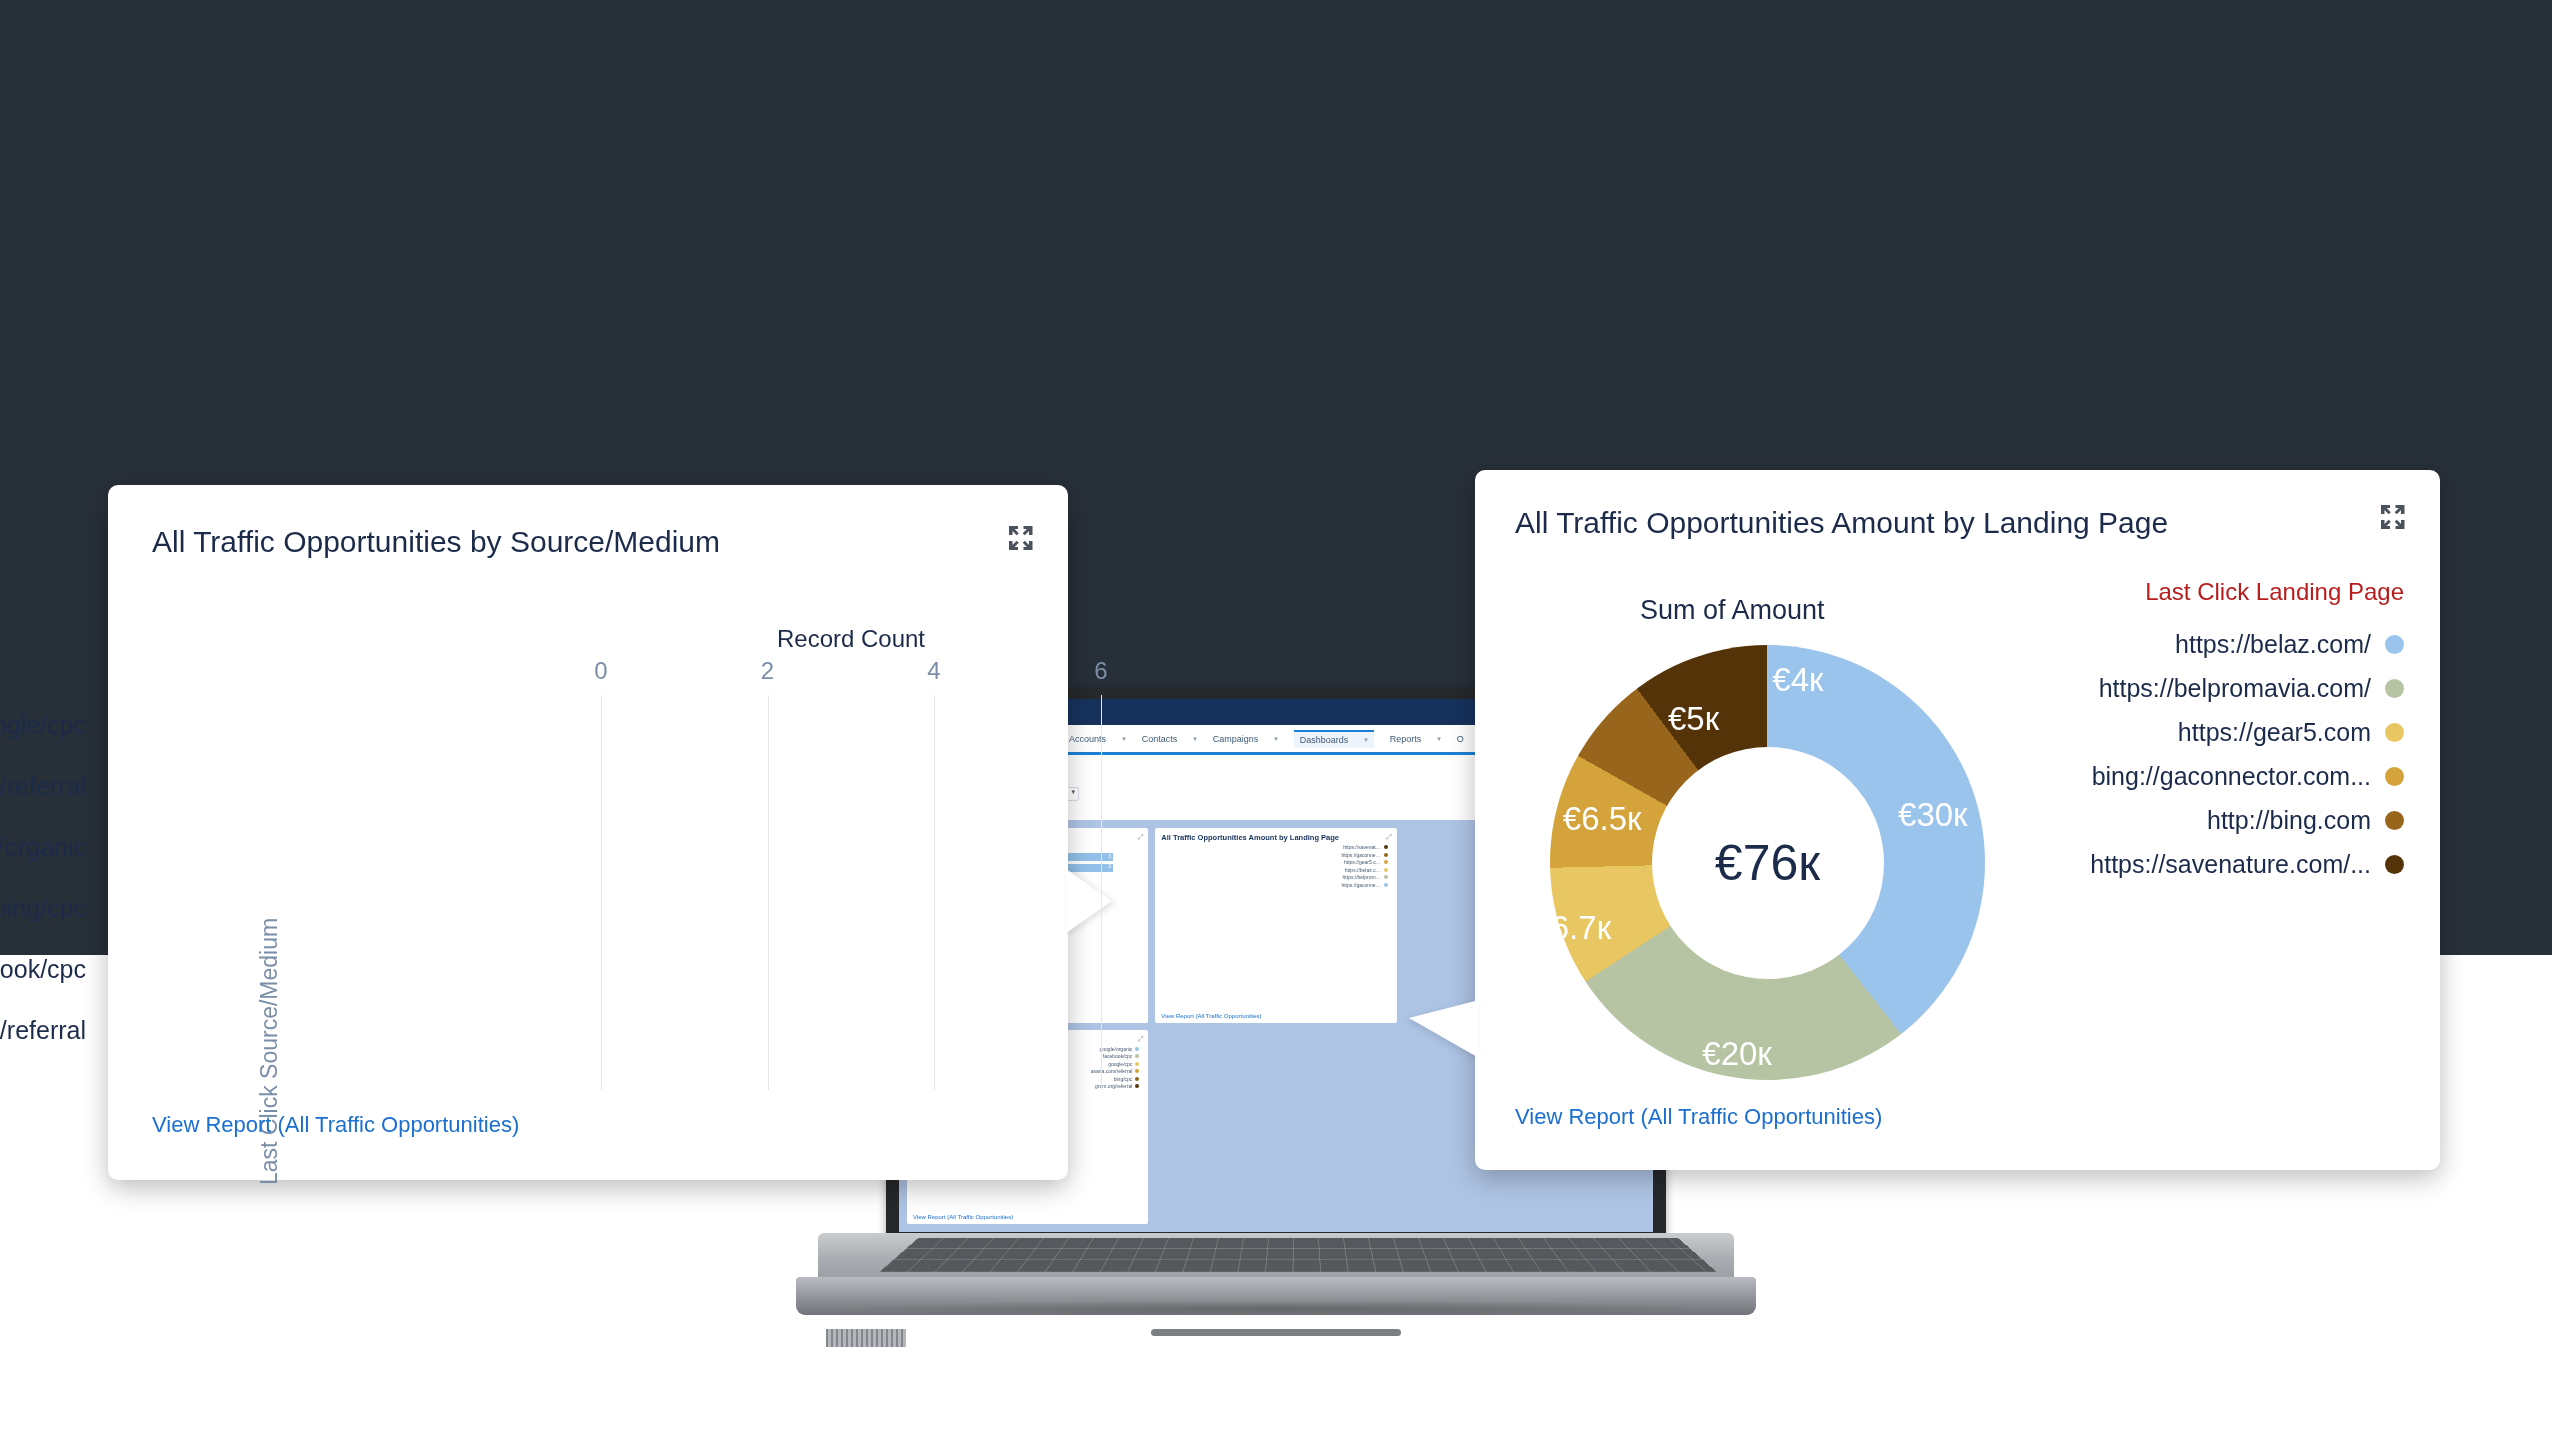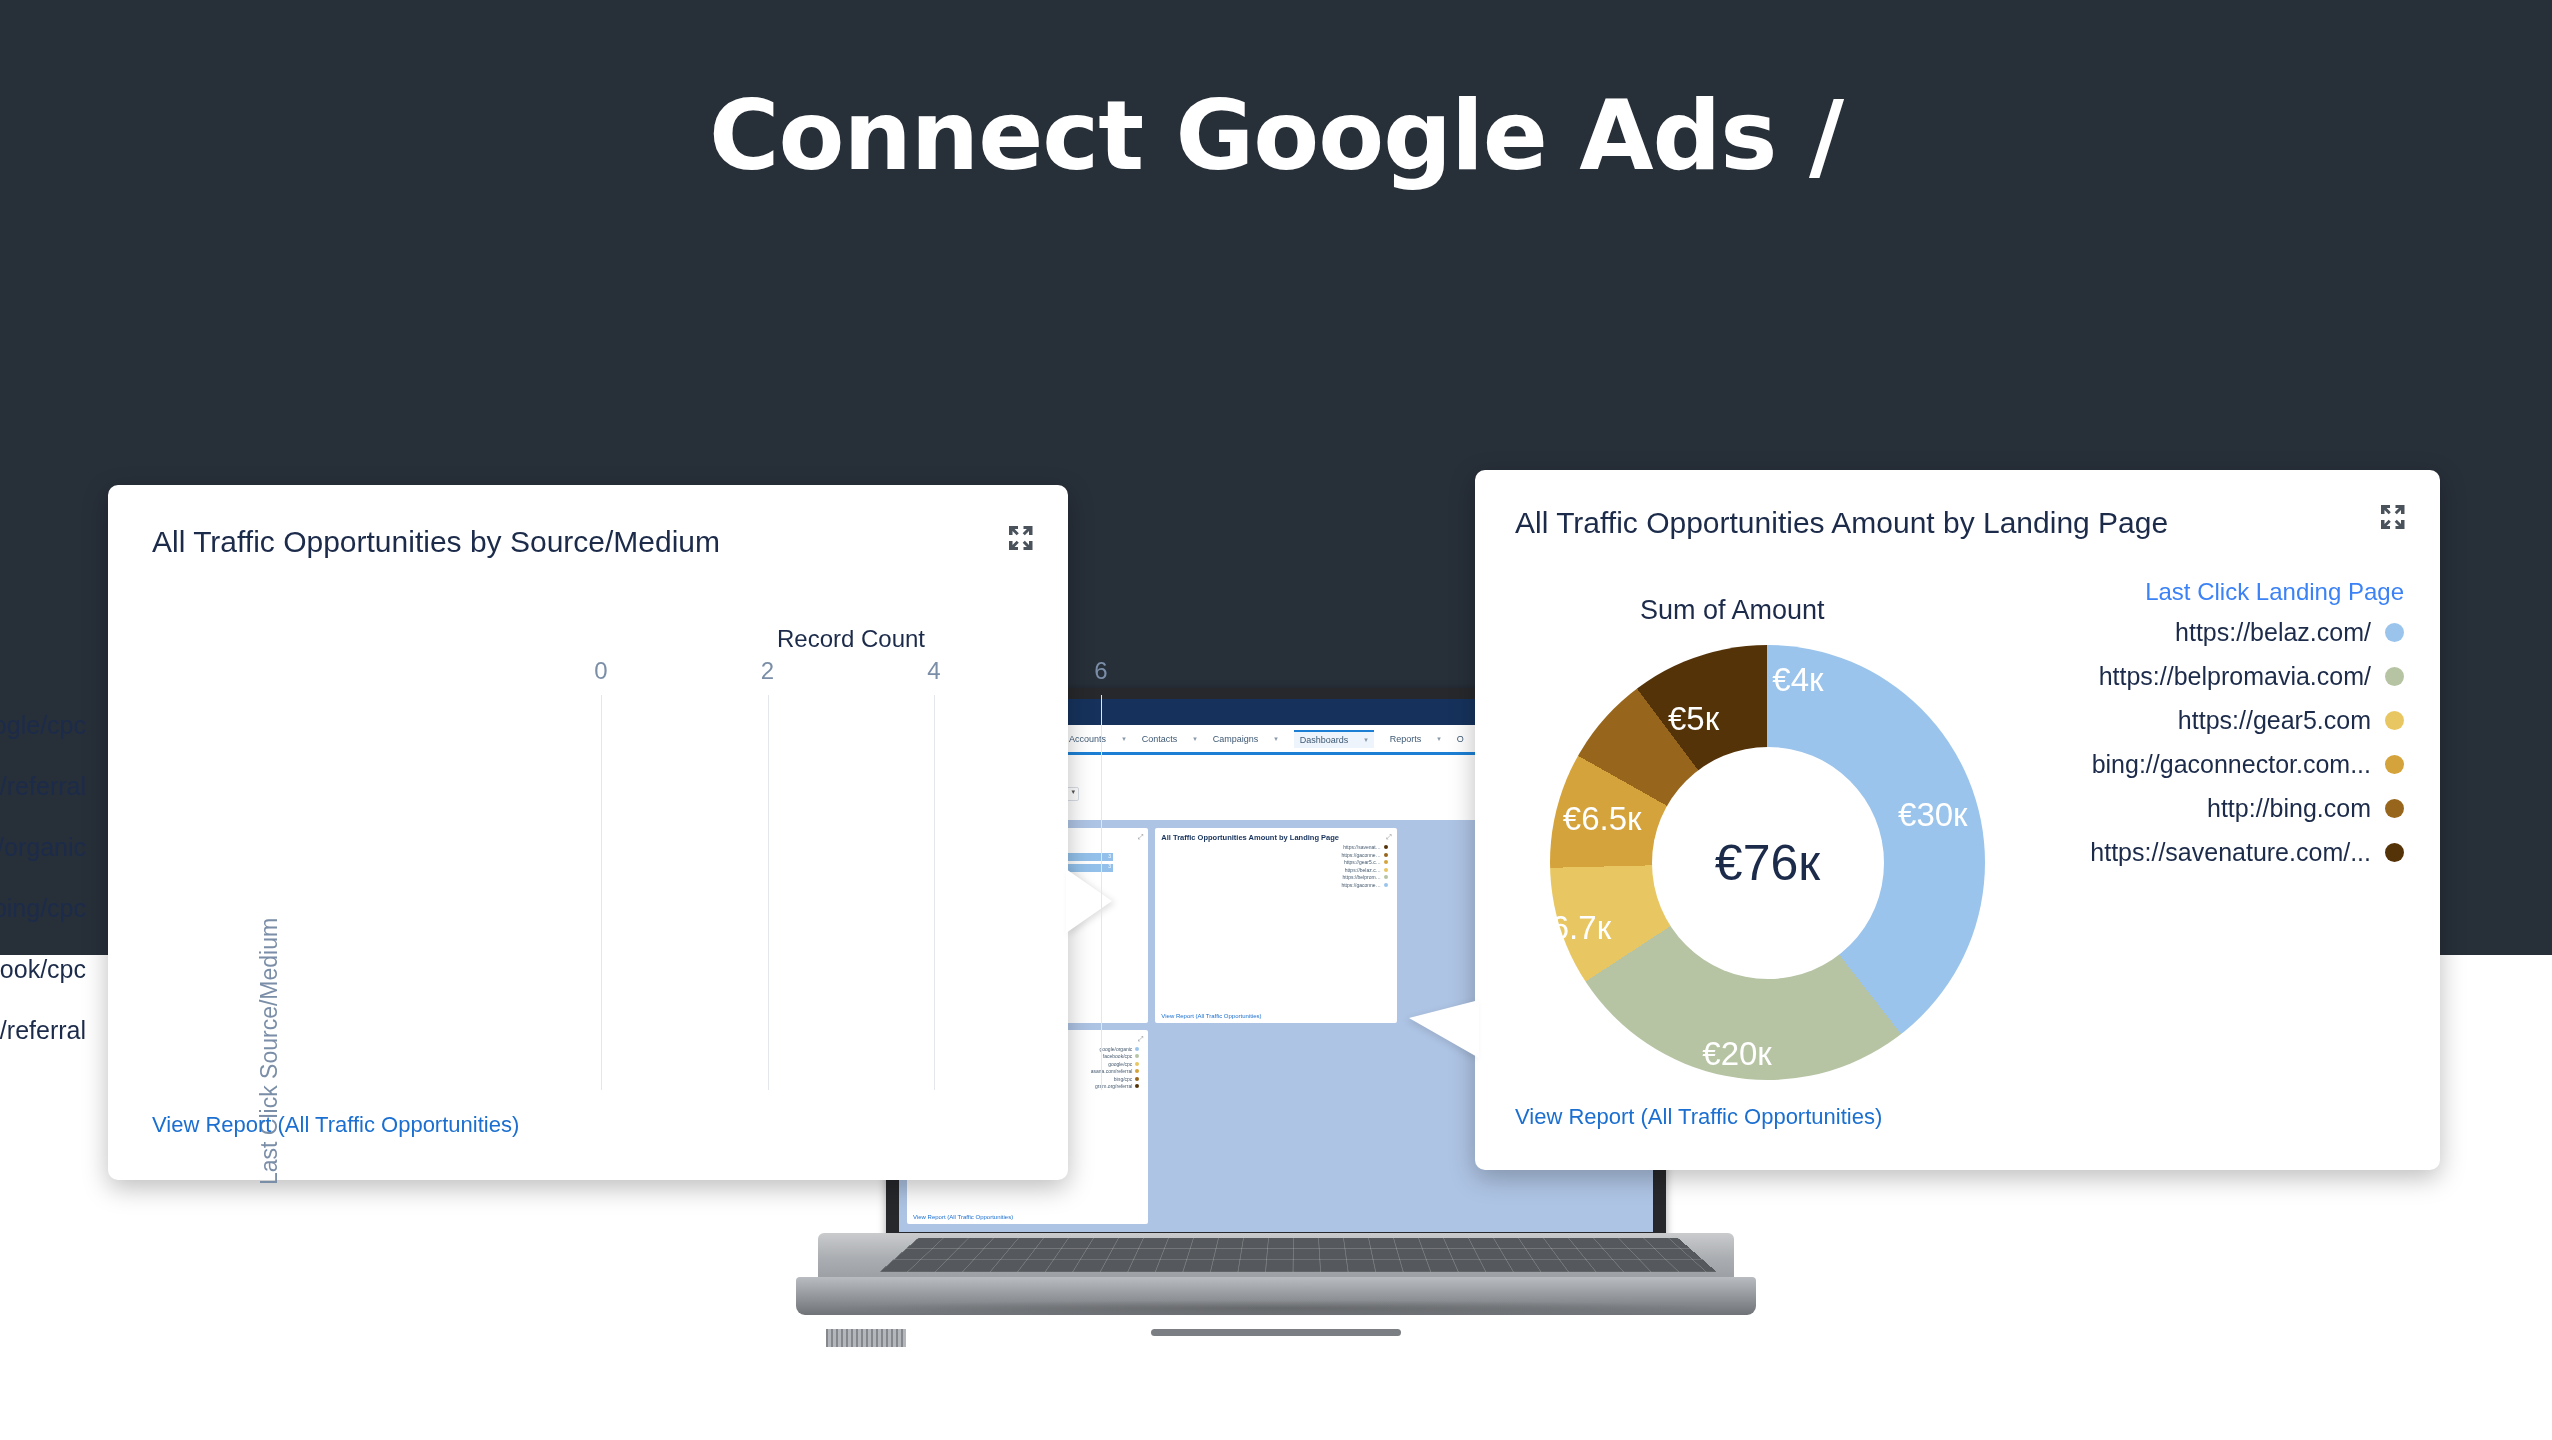--- a/index.html
+++ b/index.html
@@ -209,37 +209,36 @@
   }
   .donut-total{ font-size:50px; color:#1c2b4a; }
   .slice-lbl{
     position:absolute; color:#ffffff; font-size:33px; white-space:nowrap;
     transform:translate(-50%,-50%);
   }
   .legend{
     position:absolute; right:36px; top:108px; width:420px;
   }
   .legend-title{
-    font-size:24px; color:#3b82f6; text-align:right; margin-bottom:12px; white-space:nowrap;
+    font-size:24px; color:#b91c1c; text-align:right; margin-bottom:24px; white-space:nowrap;
   }
   .legend-row{
     display:flex; align-items:center; justify-content:flex-end; gap:14px;
     margin-bottom:15px;
   }
   .legend-row span{ font-size:25px; color:#1c2b4a; white-space:nowrap; }
   .legend-dot{ width:19px; height:19px; border-radius:50%; flex:0 0 19px; }
 </style>
 </head>
 <body>
 
 <div class="bg-dark"></div>
 <div class="bg-light"></div>
 
 <h1 class="headline">
-  <span>Connect Google Ads /</span>
 </h1>
 
 <div class="laptop">
   <div class="laptop-lid">
     <div class="laptop-screen">
       <div class="sf-topbar"></div>
       <div class="sf-nav">
         <div class="sf-nav-item">
             <span>ds</span>
             <span class="cv">▾</span>

